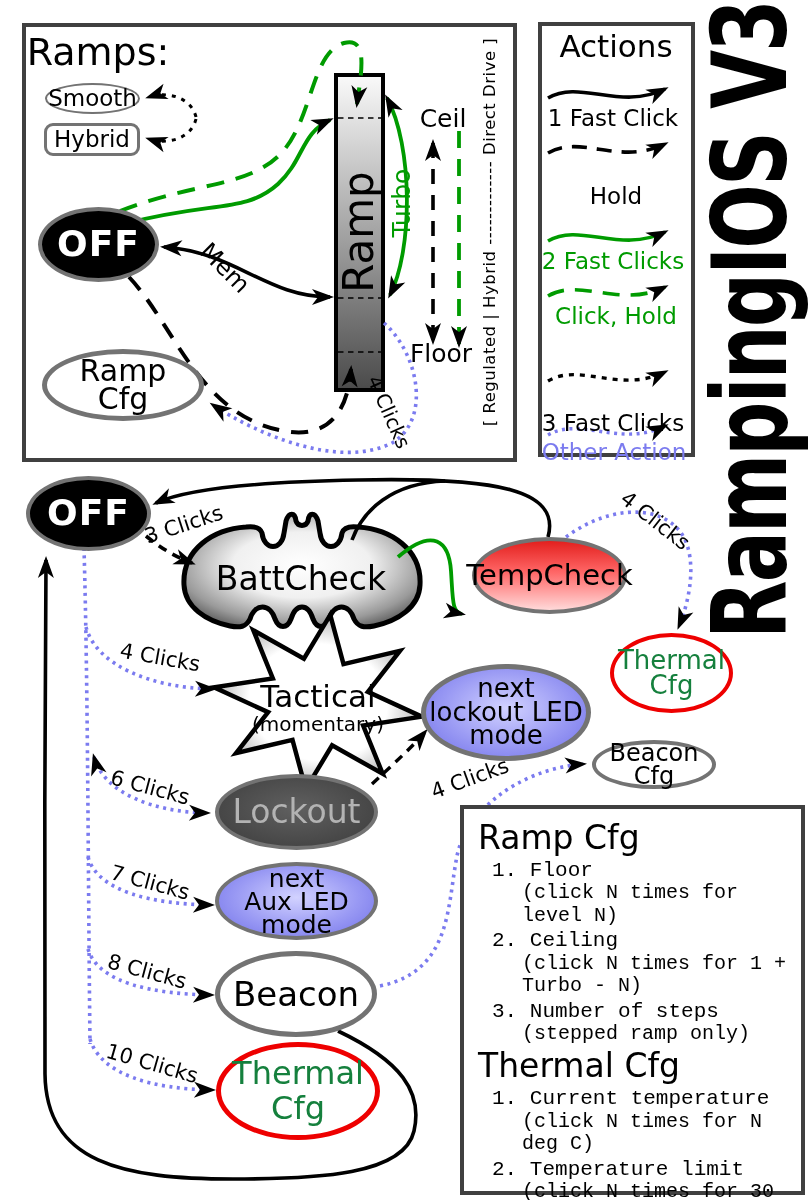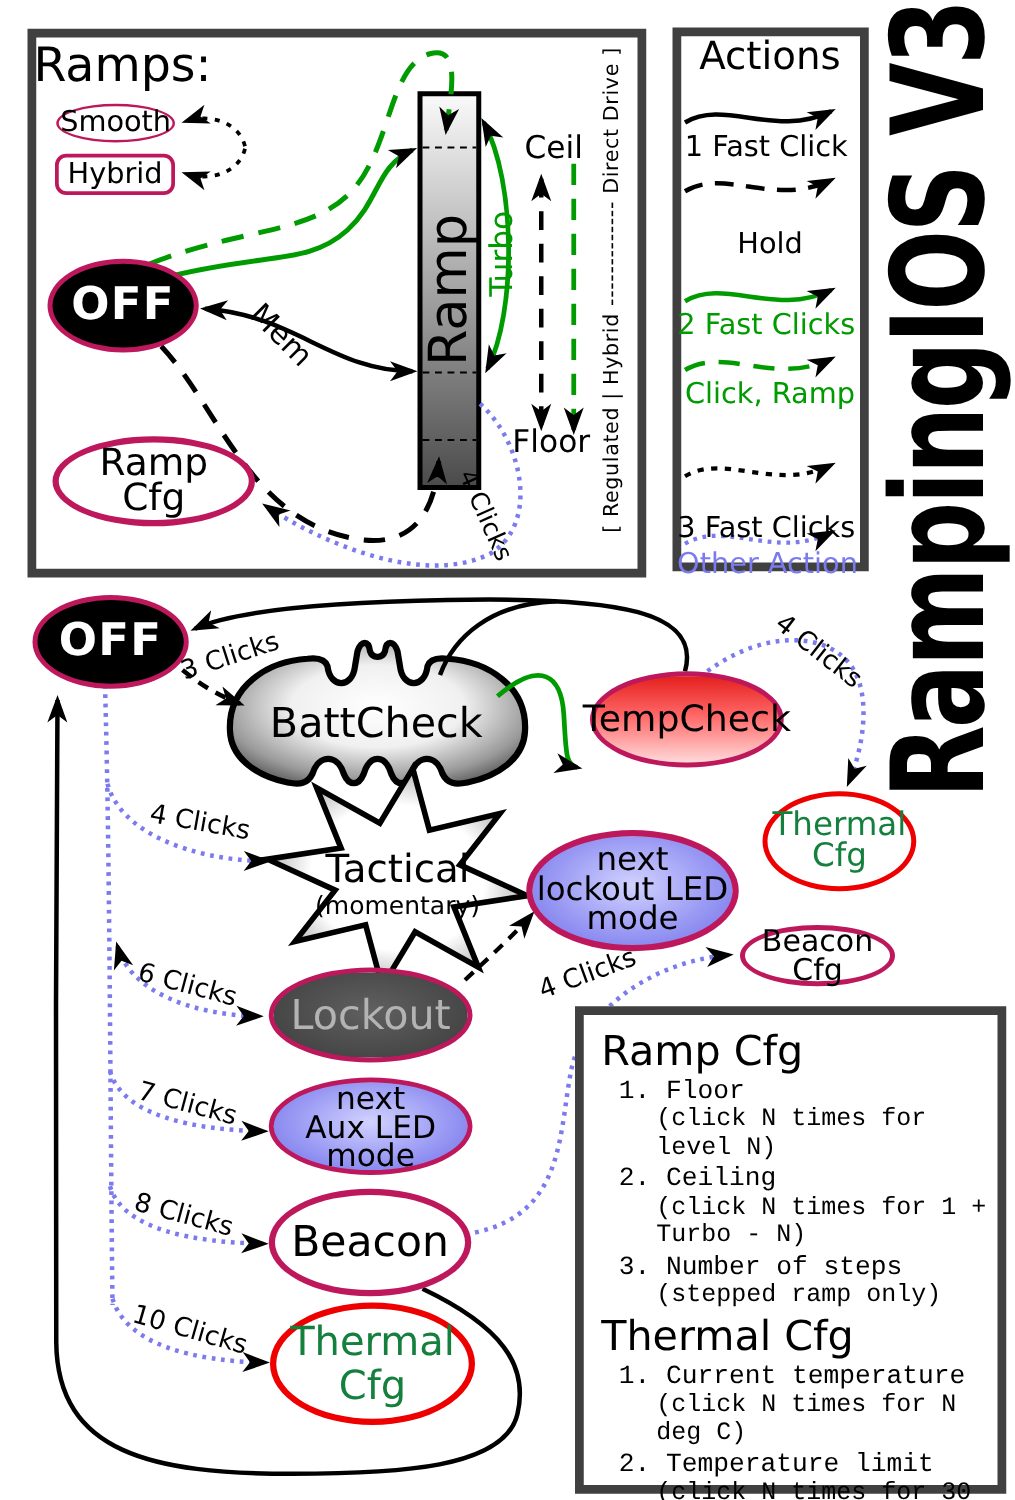--- a/index.html
+++ b/index.html
@@ -1,24 +1,24 @@
 <!DOCTYPE html>
 <html><head>
 <meta charset="utf-8">
 <style>
   html,body { margin:0; padding:0; background:#fff; }
   #page {
     position:relative; width:812px; height:1200px; overflow:hidden;
     font-family:"DejaVu Sans", sans-serif; color:#000; background:#fff;
   }
   svg.layer { position:absolute; left:0; top:0; }
-  .box { position:absolute; border:7px solid #404040; background:#fff; box-sizing:border-box; }
+  .box { position:absolute; border:4px solid #404040; background:#fff; box-sizing:border-box; }
   .lbl { position:absolute; white-space:nowrap; transform:translate(-50%,-50%); line-height:1; }
   .node {
-    position:absolute; box-sizing:border-box; border:4px solid #be185d; border-radius:50%;
+    position:absolute; box-sizing:border-box; border:4px solid #737373; border-radius:50%;
     display:flex; flex-direction:column; align-items:center; justify-content:center;
     text-align:center; background:#fff; line-height:0.95;
   }
   .grn { color:#009b00; }
   .blu { color:#7b7bef; }
   .red { color:#15803d; }
   .cfg-item { margin:0 0 2px 14px; font-size:21px; line-height:1.12;font-family:Liberation Mono, monospace; }
   .cfg-item .detail { display:block; margin-left:30px; font-size:20px; }
   .cfg-heading { font-size:33px; line-height:1.15; margin:2px 0 2px 0; }
 </style>
@@ -138,21 +138,21 @@
   <div class="lbl" style="left:443px; top:118px; font-size:25px;">Ceil</div>
   <div class="lbl" style="left:441px; top:353px; font-size:25px;">Floor</div>
   <div class="lbl" style="left:225px; top:268px; transform:translate(-50%,-50%) rotate(45deg); font-size:24px;">Mem</div>
   <div class="lbl" style="left:389px; top:412px; transform:translate(-50%,-50%) rotate(66deg); font-size:20px;">4 Clicks</div>
   <div class="lbl" style="left:490px; top:232px; transform:translate(-50%,-50%) rotate(-90deg); font-size:16.5px; letter-spacing:0.5px;">[ Regulated | Hybrid ------------- Direct Drive ]</div>
 
   <div class="lbl" style="left:616px; top:46px; font-size:31px;">Actions</div>
   <div class="lbl" style="left:613px; top:118px; font-size:23px;">1 Fast Click</div>
   <div class="lbl" style="left:616px; top:172px; font-size:23px;margin-top:24px;">Hold</div>
   <div class="lbl grn" style="left:613px; top:261px; font-size:23px;text-align:center;">2 Fast Clicks</div>
-  <div class="lbl grn" style="left:616px; top:316px; font-size:23px;">Click, Ramp</div>
+  <div class="lbl grn" style="left:616px; top:316px; font-size:23px;">Click, Hold</div>
   <div class="lbl" style="left:613px; top:423px; font-size:23px;">3 Fast Clicks</div>
   <div class="lbl blu" style="left:614px; top:452px; font-size:23px;">Other Action</div>
 
   <div class="node" style="left:26px; top:476px; width:125px; height:75px; background:#000; color:#fff; font-weight:bold; font-size:36px; letter-spacing:1px;">
     <span>OFF</span>
   </div>
 
   <div class="lbl" style="left:184px; top:525px; transform:translate(-50%,-50%) rotate(-18deg); font-size:21px;">3 Clicks</div>
   <div class="lbl" style="left:301px; top:578px; font-size:33px;">BattCheck</div>
 

